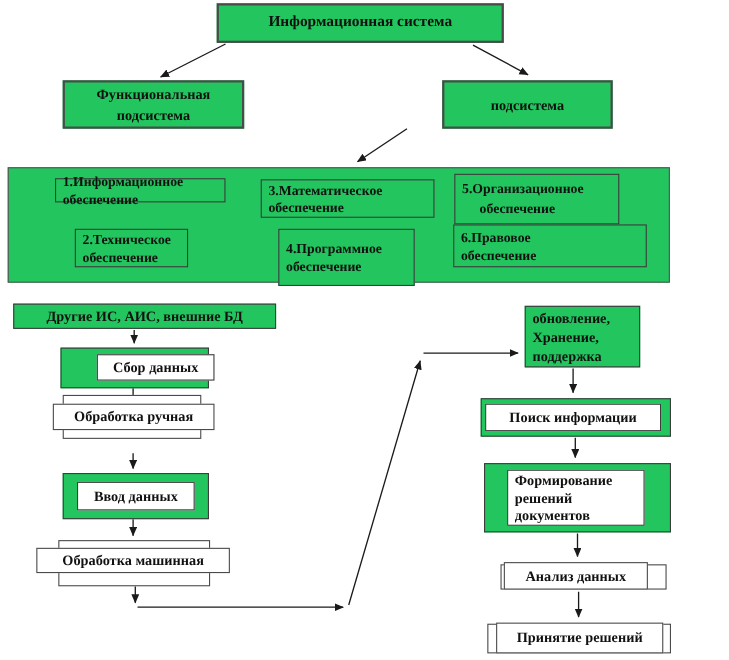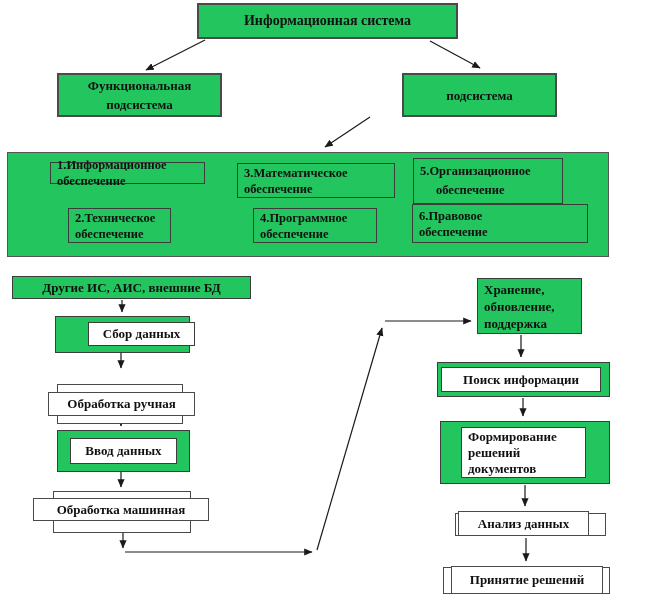--- a/index.html
+++ b/index.html
@@ -88,21 +88,21 @@
   <div class="box leftal t12 pad6" style="left:68px;top:208px;width:103px;height:35px;">
     <span>2.Техническое</span>
     <span>обеспечение</span>
   </div>
 
   <div class="box leftal t12 pad6" style="left:237px;top:163px;width:158px;height:35px;">
     <span>3.Математическое</span>
     <span>обеспечение</span>
   </div>
 
-  <div class="box leftal t12 pad6" style="left:253px;top:208px;width:124px;height:35px;">
+  <div class="box leftal t12 pad6" style="left:253px;top:208px;width:124px;height:52px;">
     <span>4.Программное</span>
     <span>обеспечение</span>
   </div>
 
   <div class="box leftal t12 pad6" style="left:413px;top:158px;width:150px;height:46px;line-height:19px;">
     <span>5.Организационное</span>
     <span class="indent">обеспечение</span>
   </div>
 
   <div class="box leftal t12 pad6" style="left:412px;top:204px;width:176px;height:39px;">
@@ -113,43 +113,43 @@
   <div class="box center t13" style="left:12px;top:276px;width:239px;height:23px;">
     <span>Другие ИС, АИС, внешние БД</span>
   </div>
 
   <div class="box" style="left:55px;top:316px;width:135px;height:37px;">
     <div class="inner" style="left:13px;top:5px;width:107px;height:24px;margin-left:19px;">
       <span>Сбор данных</span>
     </div>
   </div>
 
-  <div class="group" style="left:48px;top:384px;width:147px;height:24px;border-radius:18px;">
+  <div class="group" style="left:48px;top:359px;width:147px;height:24px;border-radius:18px;">
     <div class="lineedge" style="left:9px;top:0;width:126px;height:40px;"></div>
     <div class="lineedge center t13" style="left:0;top:8px;width:147px;height:24px;display:flex;">
       <span>Обработка ручная</span>
     </div>
   </div>
 
   <div class="box" style="left:57px;top:430px;width:133px;height:42px;">
     <div class="inner" style="left:12px;top:7px;width:107px;height:26px;">
       <span>Ввод данных</span>
     </div>
   </div>
 
   <div class="group" style="left:33px;top:491px;width:176px;height:42px;">
     <div class="lineedge" style="left:20px;top:0;width:138px;height:42px;"></div>
     <div class="lineedge center t13" style="left:0;top:7px;width:176px;height:23px;display:flex;">
       <span>Обработка машинная</span>
     </div>
   </div>
 
   <div class="box leftal t13 pad6" style="left:477px;top:278px;width:105px;height:56px;line-height:17px;">
+    <span>обновление,</span>
     <span>Хранение,</span>
-    <span>обновление,</span>
     <span>поддержка</span>
   </div>
 
   <div class="box" style="left:437px;top:362px;width:173px;height:35px;">
     <div class="inner" style="left:3px;top:4px;width:160px;height:25px;">
       <span>Поиск информации</span>
     </div>
   </div>
 
   <div class="box" style="left:440px;top:421px;width:170px;height:63px;">

